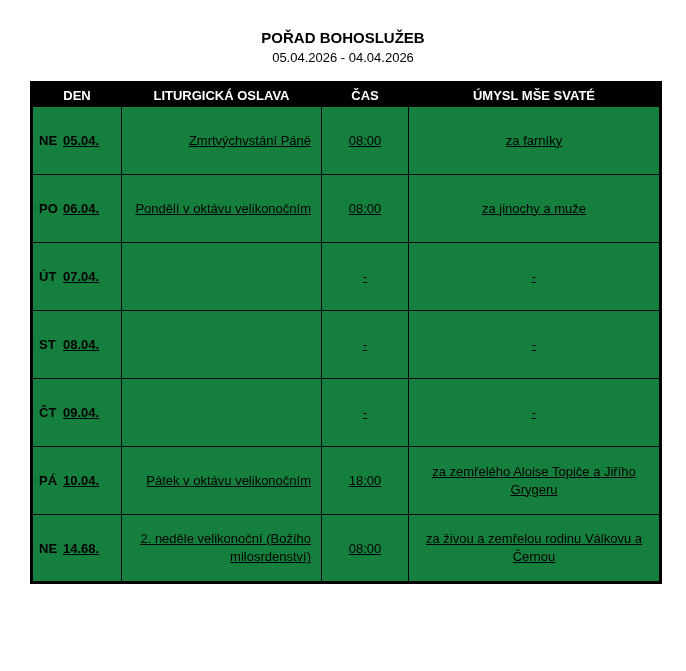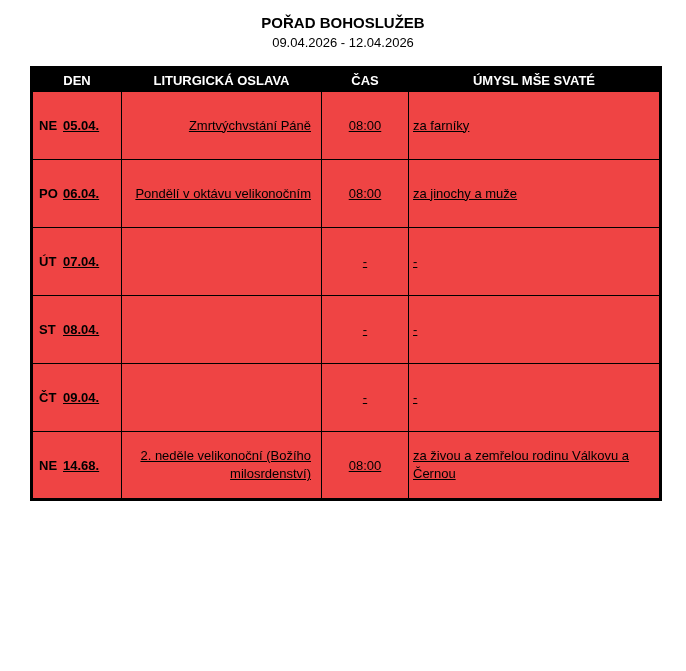--- a/index.html
+++ b/index.html
@@ -6,21 +6,21 @@
     margin: 0;
     padding: 0;
     background: #ffffff;
     color: #000000;
     font-family: "Liberation Sans", sans-serif;
   }
   .page {
     width: 686px;
     height: 671px;
     box-sizing: border-box;
-    padding-top: 12px;
+    padding-top: 27px;
   }
   .titles { text-align: center; }
   .title-main, .title-sub {
     font-size: 15px;
     font-weight: bold;
     line-height: 21px;
     margin: 0;
   }
   .title-date {
     font-size: 13px;
@@ -47,53 +47,54 @@
     font-weight: bold;
     height: 20px;
     border: 1px solid #000000;
     padding: 1px 2px;
     text-align: center;
   }
   table.schedule td {
     border: 1px solid #000000;
     font-size: 13px;
     vertical-align: middle;
-    background: #ef4444;
+    background: #15803d;
   }
   table.schedule tr.data-row { height: 68px; }
   td.day-cell {
     background: #d4d4d4;
     font-weight: bold;
     text-align: left;
     padding-left: 6px;
     white-space: nowrap;
   }
   td.day-cell .day-abbr {
     display: inline-block;
     min-width: 24px;
   }
   td.celebration-cell {
     text-align: right;
     padding: 2px 10px;
     line-height: 18px;
   }
   td.time-cell { text-align: center; }
   td.intention-cell {
+    text-align: center;
     padding: 2px 4px;
     line-height: 18px;
   }
 </style>
 </head>
 <body>
 
 <div class="page">
 
   <div class="titles">
     <p class="title-main">POŘAD BOHOSLUŽEB</p>
-    <p class="title-date">09.04.2026 - 12.04.2026</p>
+    <p class="title-date">05.04.2026 - 04.04.2026</p>
   </div>
 
   <table class="schedule">
     <colgroup>
       <col class="c-den">
         <col class="c-lit">
         <col class="c-cas">
         <col class="c-umy">
     </colgroup>
     <thead>
@@ -129,20 +130,26 @@
         <td class="time-cell">-</td>
         <td class="intention-cell">-</td>
       </tr>
       <tr class="data-row">
         <td class="day-cell"><span class="day-abbr">ČT</span><span>09.04.</span></td>
         <td class="celebration-cell"></td>
         <td class="time-cell">-</td>
         <td class="intention-cell">-</td>
       </tr>
       <tr class="data-row">
+        <td class="day-cell"><span class="day-abbr">PÁ</span><span>10.04.</span></td>
+        <td class="celebration-cell">Pátek v oktávu velikonočním</td>
+        <td class="time-cell">18:00</td>
+        <td class="intention-cell">za zemřelého Aloise Topiče a Jiřího Grygeru</td>
+      </tr>
+      <tr class="data-row">
         <td class="day-cell"><span class="day-abbr">NE</span><span>14.68.</span></td>
         <td class="celebration-cell">2. neděle velikonoční (Božího milosrdenství)</td>
         <td class="time-cell">08:00</td>
         <td class="intention-cell">za živou a zemřelou rodinu Válkovu a Černou</td>
       </tr>
     </tbody>
   </table>
 
 </div>
 

